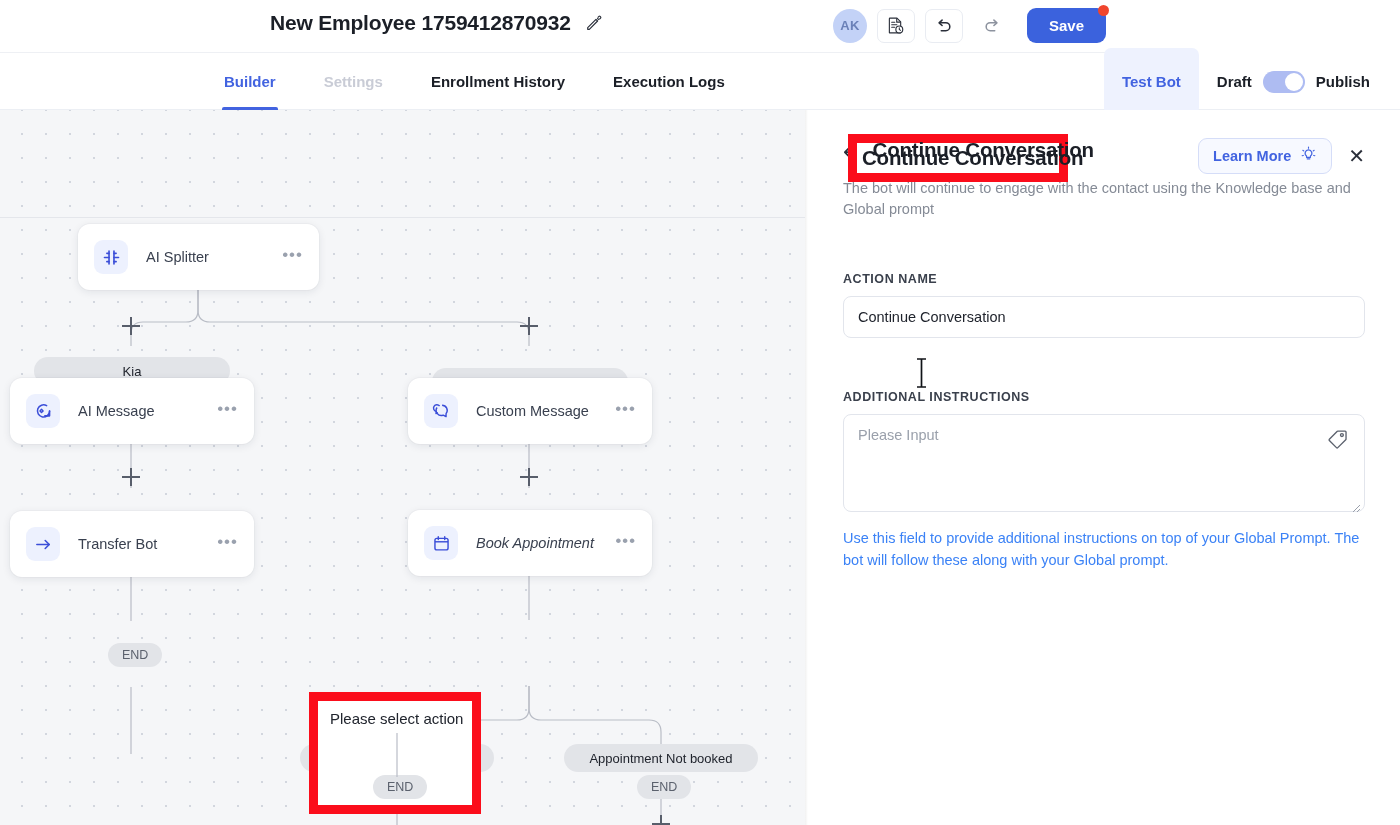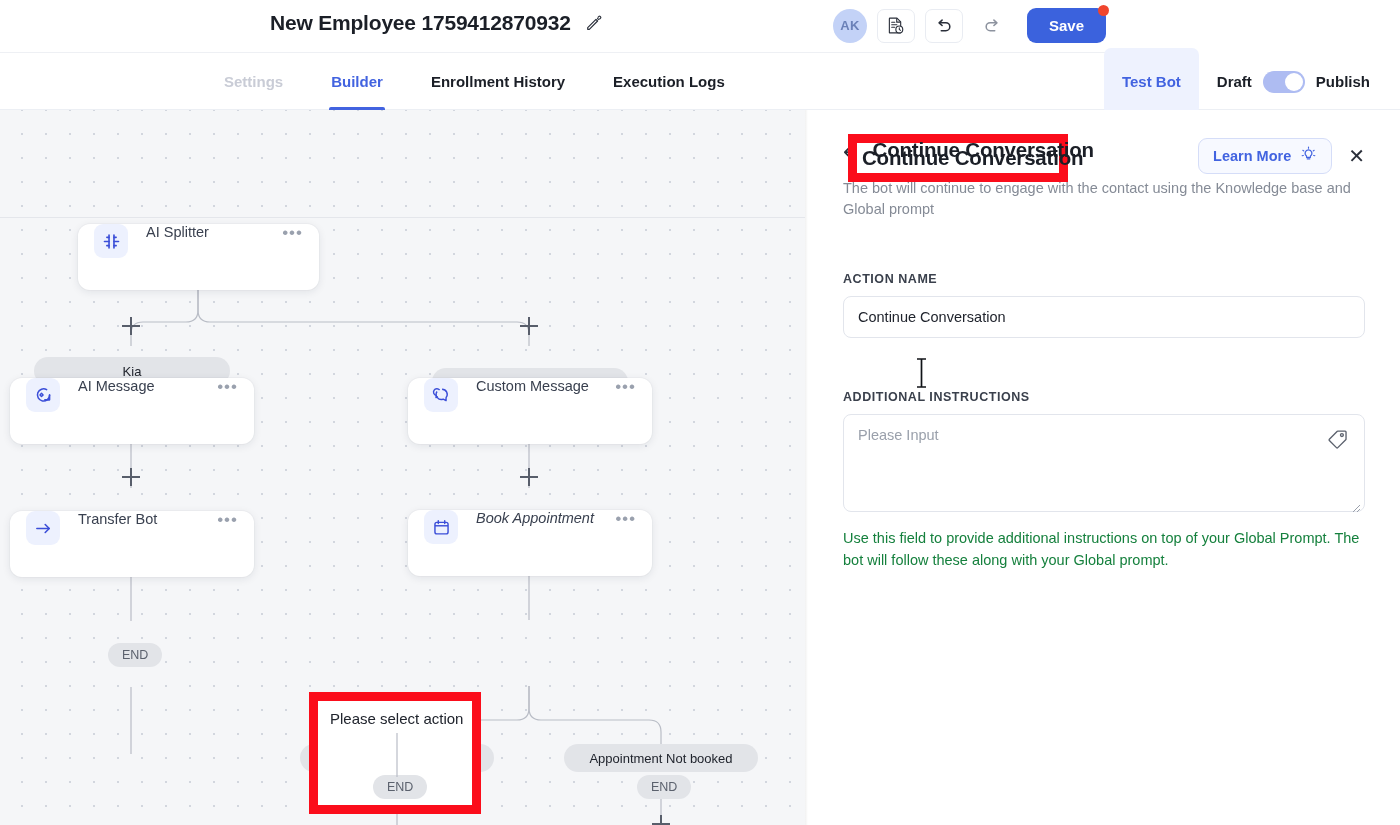--- a/index.html
+++ b/index.html
@@ -116,21 +116,21 @@
 
   
   .wires { position: absolute; inset: 0; width: 805px; height: 715px; }
 
   .node {
     position: absolute;
     background: #ffffff;
     border-radius: 12px;
     box-shadow: 0 2px 8px rgba(23,30,56,0.09), 0 0 0 1px rgba(23,30,56,0.025);
     height: 66px;
-    display: flex; align-items: flex-start;
+    display: flex; align-items: center;
     padding: 0 16px;
     cursor: pointer;
   }
   .node .ic {
     width: 34px; height: 34px; border-radius: 9px;
     background: #edf1fe;
     display: flex; align-items: center; justify-content: center;
     flex: 0 0 34px;
   }
   .node .nm {
@@ -233,21 +233,21 @@
     padding: 12px 48px 12px 14px; font-family: inherit;
     resize: none; outline: none;
   }
   .textarea::placeholder { color: #9aa0ab; }
   .tag-icon { position: absolute; right: 16px; top: 14px; cursor: pointer; }
   .ta-resize {
     position: absolute; right: 4px; bottom: 3px;
     width: 12px; height: 12px; pointer-events: none;
   }
   .helper-text {
-    margin-top: 12px; font-size: 14.5px; color: #15803d; line-height: 1.5;
+    margin-top: 12px; font-size: 14.5px; color: #3b82f6; line-height: 1.5;
     width: 530px;
   }
   .caret-cursor {
     position: absolute; left: 916px; top: 358px; z-index: 45;
     width: 11px; height: 30px;
   }
 </style>
 </head>
 <body>
 
@@ -294,22 +294,22 @@
 
       <div class="save-wrap">
         <button class="save-btn">Save</button>
         <span class="save-dot"></span>
       </div>
     </div>
   </div>
 
   <div class="tabbar">
     <div class="tabs">
+      <div class="tab active">Builder</div>
       <div class="tab muted">Settings</div>
-      <div class="tab active">Builder</div>
       <div class="tab">Enrollment History</div>
       <div class="tab">Execution Logs</div>
     </div>
     <div class="tab-right">
       <button class="testbot-btn">Test Bot</button>
       <div class="draft-pub">
         <span class="dp-label">Draft</span>
         <div class="toggle">
             <span class="knob"></span>
           </div>

